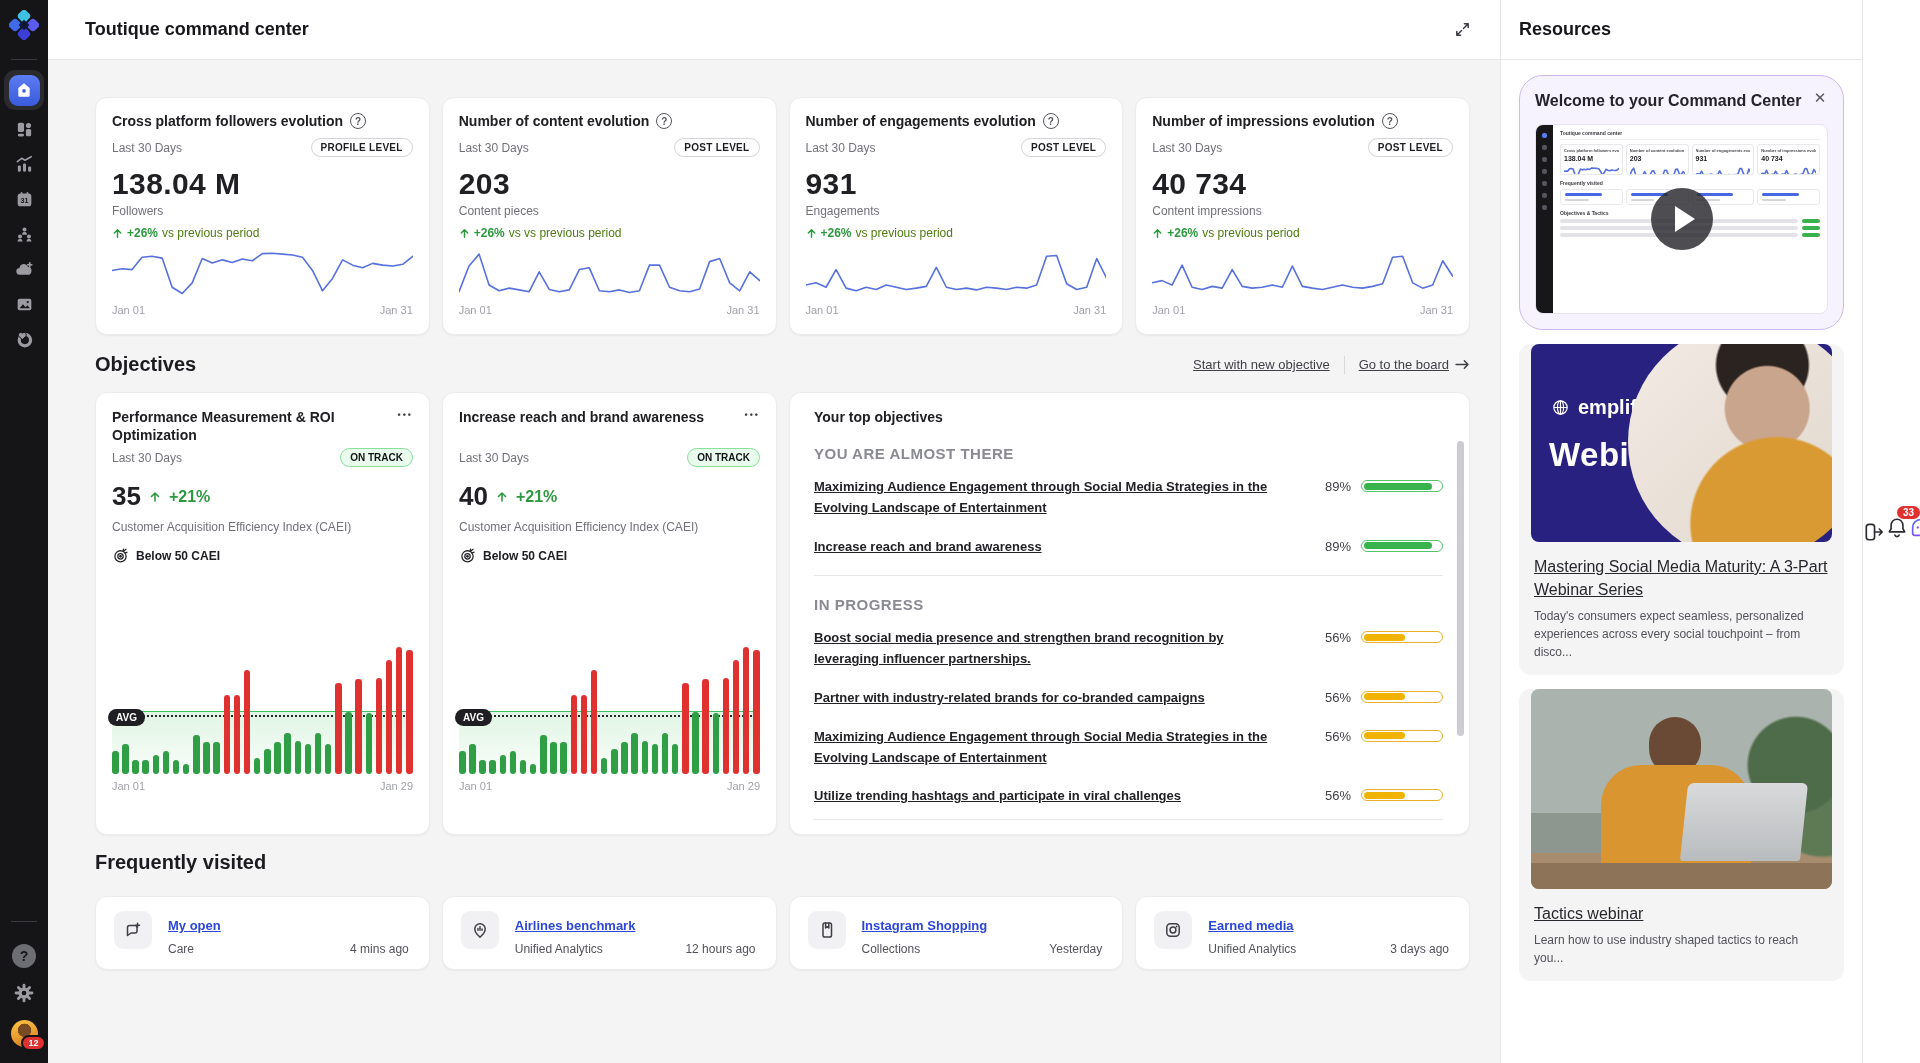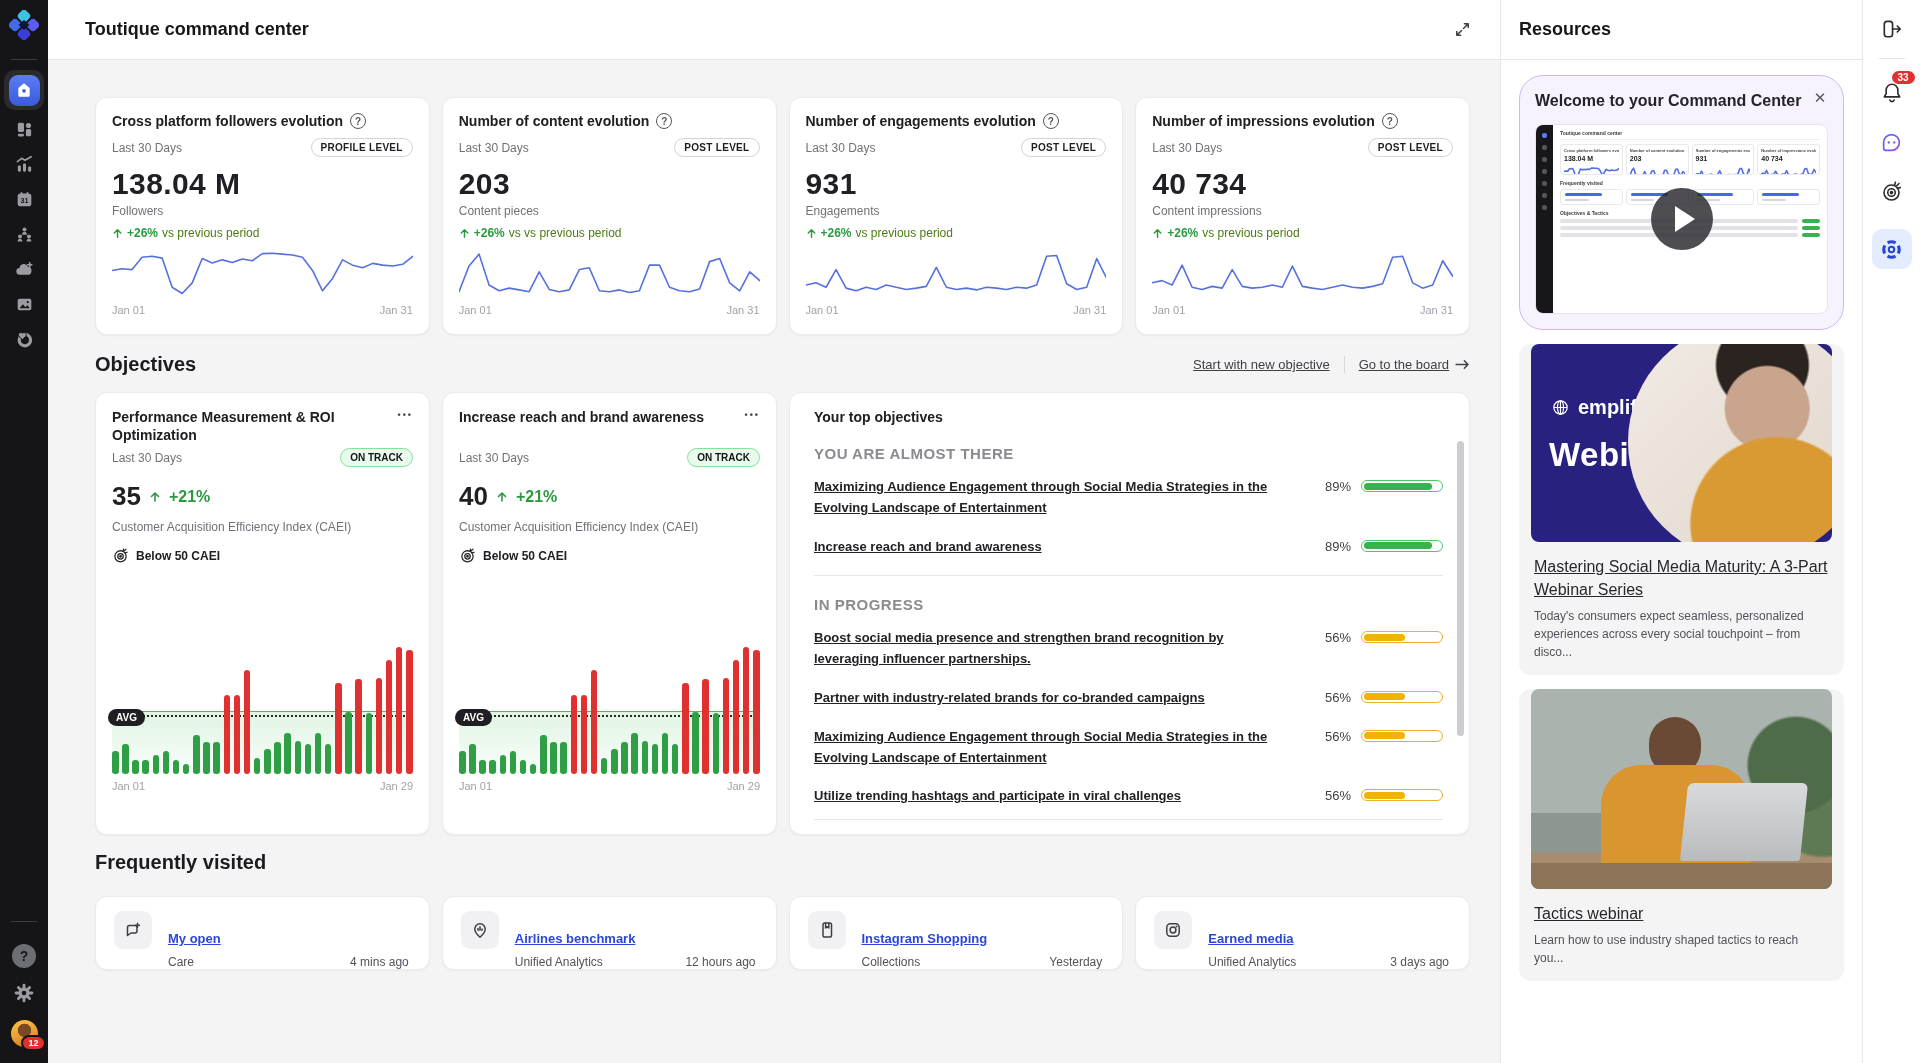--- a/index.html
+++ b/index.html
@@ -95,21 +95,21 @@
   .pill.green .pill-fill { background:#37b24d; }
   .pill.yellow .pill-fill { background:#f0b400; }
   .hline { border-top:1px solid #e7e7ea; margin:4px 0; }
   .panel-scrollbar { position:absolute; right:5px; top:48px; width:7px; height:295px; border-radius:4px; background:#cdcdd1; cursor:pointer; }
 
   
   .fv-row { display:flex; gap:12px; margin-top:22px; }
   .fv-card { flex:1; height:74px; padding:14px 20px 12px 18px; display:flex; gap:16px; }
   .fv-icon { width:38px; height:38px; border-radius:9px; background:#f1f1f3; display:flex; align-items:center; justify-content:center; color:#3f3f46; flex:0 0 38px; }
   .fv-body { flex:1; display:flex; flex-direction:column; }
-  .fv-link { font-size:13px; font-weight:700; color:#2c47d8; text-decoration:underline; cursor:pointer; margin-top:20px; width:max-content; }
+  .fv-link { font-size:13px; font-weight:700; color:#2c47d8; text-decoration:underline; cursor:pointer; margin-top:7px; width:max-content; }
   .fv-meta { display:flex; margin-top:9px; font-size:12px; color:#52525b; }
   .fv-time { margin-left:auto; }
 
   
   .resources { width:362px; flex:0 0 362px; background:#fff; border-left:1px solid #e7e7ea; display:flex; flex-direction:column; }
   .res-header { height:60px; border-bottom:1px solid #e7e7ea; display:flex; align-items:center; padding:0 18px; font-size:18px; font-weight:600; color:#17171b; flex:0 0 60px; }
   .res-body { padding:15px 18px; overflow:hidden; }
   .welcome { border:1px solid #cdb9f2; background:#f7f3fe; border-radius:24px; padding:14px 15px 15px; margin-bottom:14px; }
   .welcome-head { display:flex; gap:10px; }
   .welcome-title { font-size:16px; font-weight:600; color:#232329; line-height:1.35; flex:1; }
@@ -155,21 +155,21 @@
       background:
         radial-gradient(circle at 88% 38%, #4e6b4a 0 16%, rgba(0,0,0,0) 17%),
         radial-gradient(circle at 97% 55%, #5d7a55 0 18%, rgba(0,0,0,0) 19%),
         linear-gradient(180deg,#aab3ad 0 62%, #8d9790 62% 82%, #a78c6d 82%); }
   .photo2 .head { position:absolute; left:118px; top:28px; width:52px; height:58px; border-radius:26px; background:#6b4a35; }
   .photo2 .shirt { position:absolute; left:70px; top:76px; width:150px; height:110px; border-radius:40px 40px 10px 10px; background:#d9952f; }
   .photo2 .laptop { position:absolute; right:28px; bottom:28px; width:120px; height:78px; background:linear-gradient(180deg,#d8dadb,#b9bcbe); border-radius:6px 6px 3px 3px; transform:skewX(-6deg); }
   .photo2 .desk { position:absolute; left:0; right:0; bottom:0; height:26px; background:#8d7458; }
 
   
-  .rail-right { width:58px; flex:0 0 58px; background:#fff; border-left:1px solid #e7e7ea; display:flex; flex-direction:column; align-items:center; padding-top:18px;text-align:right; }
+  .rail-right { width:58px; flex:0 0 58px; background:#fff; border-left:1px solid #e7e7ea; display:flex; flex-direction:row; align-items:center; padding-top:18px;text-align:right; }
   .rr-item { position:relative; margin-bottom:26px; color:#2b2b31; cursor:pointer; display:flex; }
   .rr-div { width:26px; border-top:1px solid #e2e2e6; margin:0 0 22px; }
   .rr-badge { position:absolute; top:-10px; left:12px; background:#e03131; color:#fff; font-size:10px; font-weight:700; padding:1px 6px; border-radius:999px; }
   .rr-active { width:40px; height:40px; border-radius:10px; background:#e3ecfd; display:flex; align-items:center; justify-content:center; cursor:pointer; }
 </style>
 </head>
 <body>
 
 <div class="app">
 

